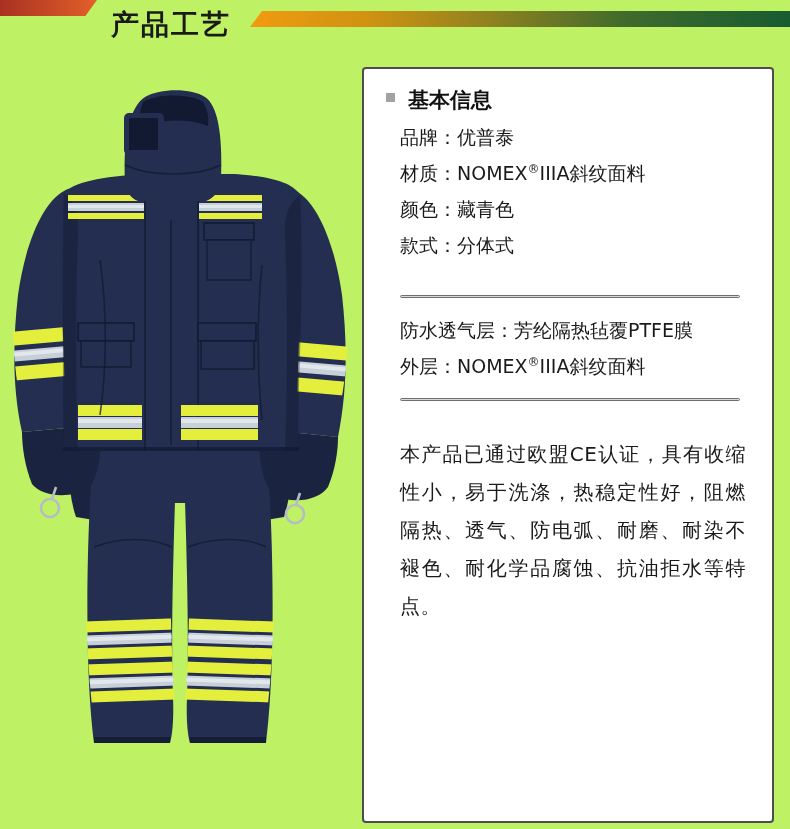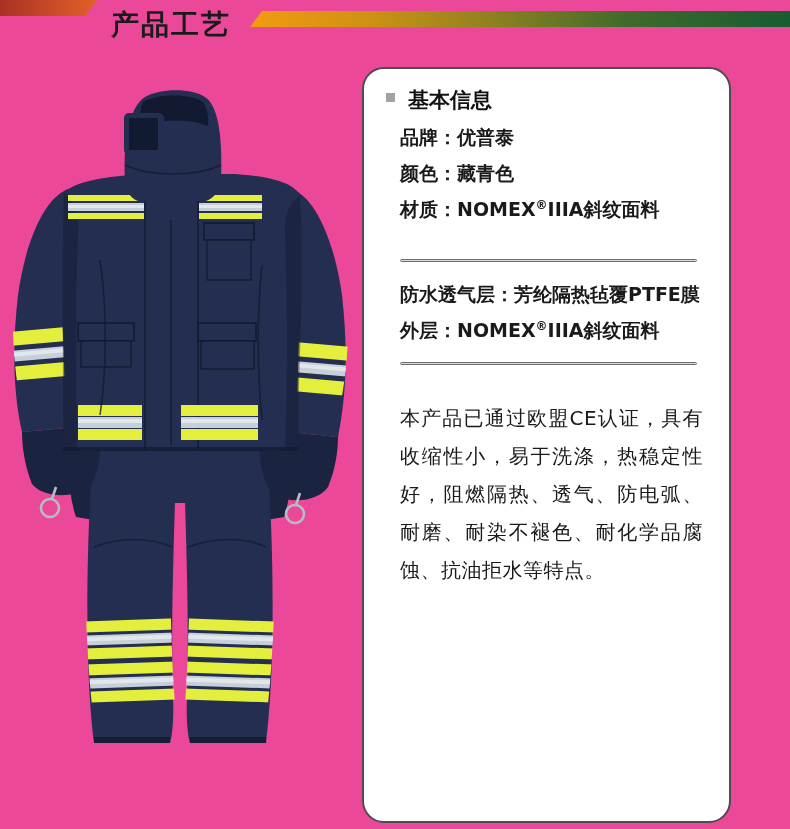--- a/index.html
+++ b/index.html
@@ -1,52 +1,52 @@
 <!DOCTYPE html>
 <html style="--accent_red_dark: #a93122; --accent_red_light: #e2602a; --accent_orange: #f29a11; --accent_green: #175c32; --title_color: #1a1a1a; --panel_border: #4d4d4d; --bullet_gray: #a2a2a2; --text: #1a1a1a; --suit_navy: #242e50; --suit_navy_dark: #1a2340; --suit_navy_deep: #111a30; --stripe_yellow: #e4ef3d; --stripe_silver: #c7d0d8; --stripe_silver_hi: #e2e7ec;"><head>
 <meta charset="utf-8">
 <style>
   * { margin:0; padding:0; box-sizing:border-box; }
   html,body { width:790px; height:829px; background:#ffffff; overflow:hidden;
               font-family:"DejaVu Sans","Liberation Sans",sans-serif; }
-  #stage { position:relative; width:790px; height:829px; background:#ec4899; }
+  #stage { position:relative; width:790px; height:829px; background:#bef264; }
 
   
   .accent-left {
     position:absolute; left:0; top:11; width:97px; height:16px;
     background:linear-gradient(90deg, var(--accent_red_dark,#a93122) 0%, var(--accent_red_light,#e2602a) 100%);
     clip-path:polygon(0 0, 100% 0, 88% 100%, 0 100%);
   }
   .accent-right {
     position:absolute; left:250px; top:11px; width:540px; height:16px;
     background:linear-gradient(90deg, var(--accent_orange,#f29a11) 0%, #cf9212 22%, #8d8120 45%, #3f6a2c 70%, var(--accent_green,#175c32) 100%);
     clip-path:polygon(12px 0, 100% 0, 100% 100%, 0 100%);
   }
   .page-title {
     position:absolute; left:111px; top:6px;
     font-size:28px; font-weight:bold; letter-spacing:2px;
     color:var(--title_color,#1a1a1a);
   }
 
   
   .panel {
-    position:absolute; left:362px; top:67px; width:369px; height:756px;
-    border:2px solid var(--panel_border,#4d4d4d); border-radius:22px;
+    position:absolute; left:362px; top:67px; width:412px; height:756px;
+    border:2px solid var(--panel_border,#4d4d4d); border-radius:4px;
     padding:16px 26px 0 36px; background:#fff;
   }
   .section-title {
     position:relative; font-size:21px; font-weight:bold; color:#111;
     line-height:30px; margin-left:-14px; padding-left:22px;
   }
   .section-title::before {
     content:""; position:absolute; left:0; top:8px; width:9px; height:9px;
     background:var(--bullet_gray,#a2a2a2);
   }
   .spec-rows { margin-top:4px; }
-  .spec-row { font-size:19px; line-height:36px; color:var(--text,#1a1a1a); white-space:nowrap;font-weight:bold; }
+  .spec-row { font-size:19px; line-height:36px; color:var(--text,#1a1a1a); white-space:nowrap; }
   sup.reg { font-size:12px; vertical-align:super; line-height:0; }
   .divider {
     height:3px; background:#d9d9d9; border:1px solid #6e6e6e; border-radius:2px;
     margin-right:6px;
   }
   .divider.d1 { margin-top:32px; margin-bottom:14px; }
   .divider.d2 { margin-top:14px; margin-bottom:34px; }
   .feature-text {
     font-size:20px; line-height:38px; color:var(--text,#1a1a1a);
     text-align:justify; letter-spacing:0.5px;
@@ -218,22 +218,23 @@
       <path class="s-seam" d="M262,180 C256,235 258,295 262,335" opacity="0.35"></path>
     </g>
   </svg>
 
   <div class="panel">
 
     <div class="section">
       <div class="section-title">基本信息</div>
       <div class="spec-rows">
         <div class="spec-row">品牌：优普泰</div>
+        <div class="spec-row">材质：NOMEX<sup class="reg">®</sup>IIIA斜纹面料</div>
         <div class="spec-row">颜色：藏青色</div>
-        <div class="spec-row">材质：NOMEX<sup class="reg">®</sup>IIIA斜纹面料</div>
+        <div class="spec-row">款式：分体式</div>
       </div>
     </div>
 
     <div class="divider d1"></div>
 
     <div class="section">
       <div class="spec-rows">
         <div class="spec-row">防水透气层：芳纶隔热毡覆PTFE膜</div>
         <div class="spec-row">外层：NOMEX<sup class="reg">®</sup>IIIA斜纹面料</div>
       </div>

